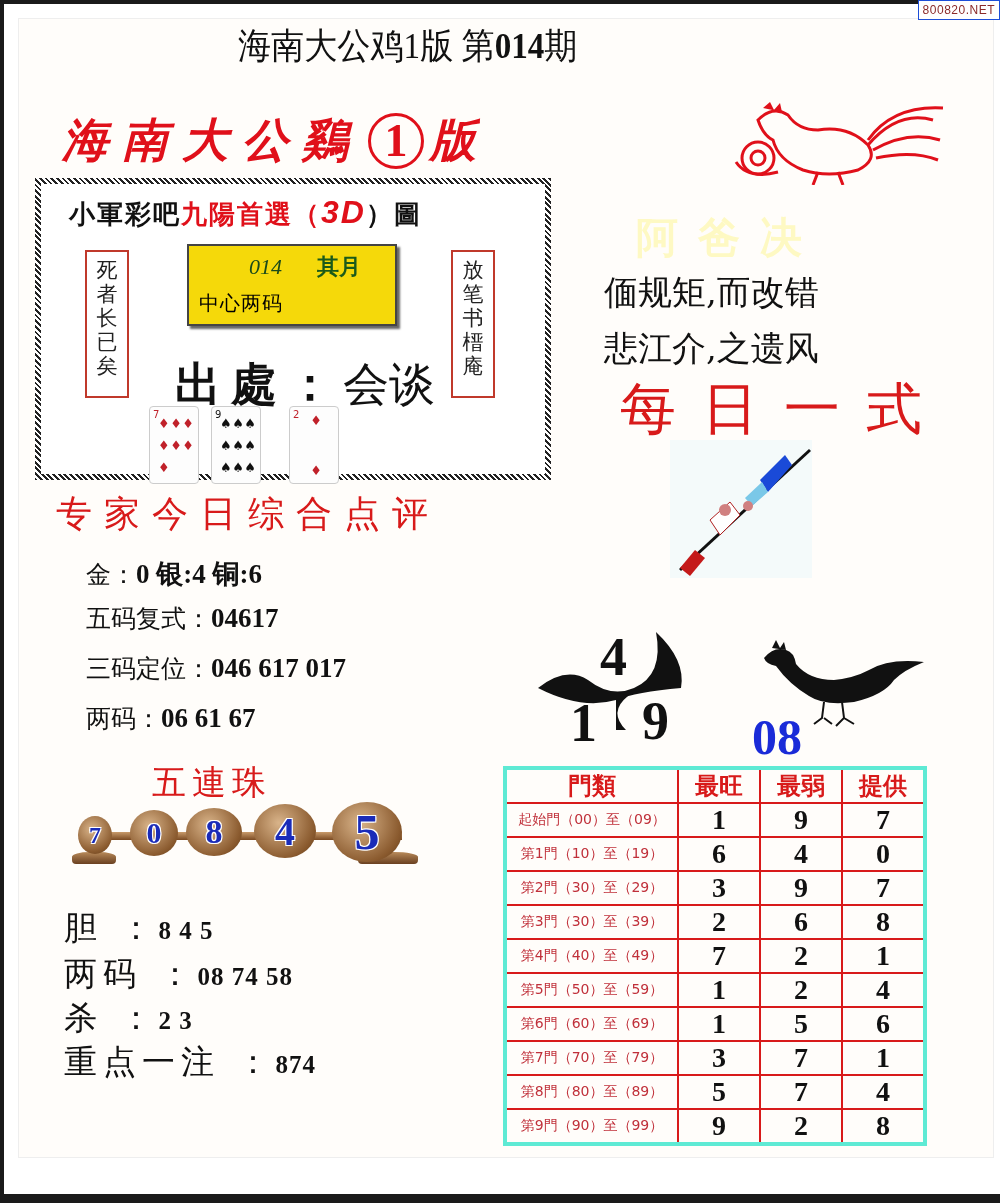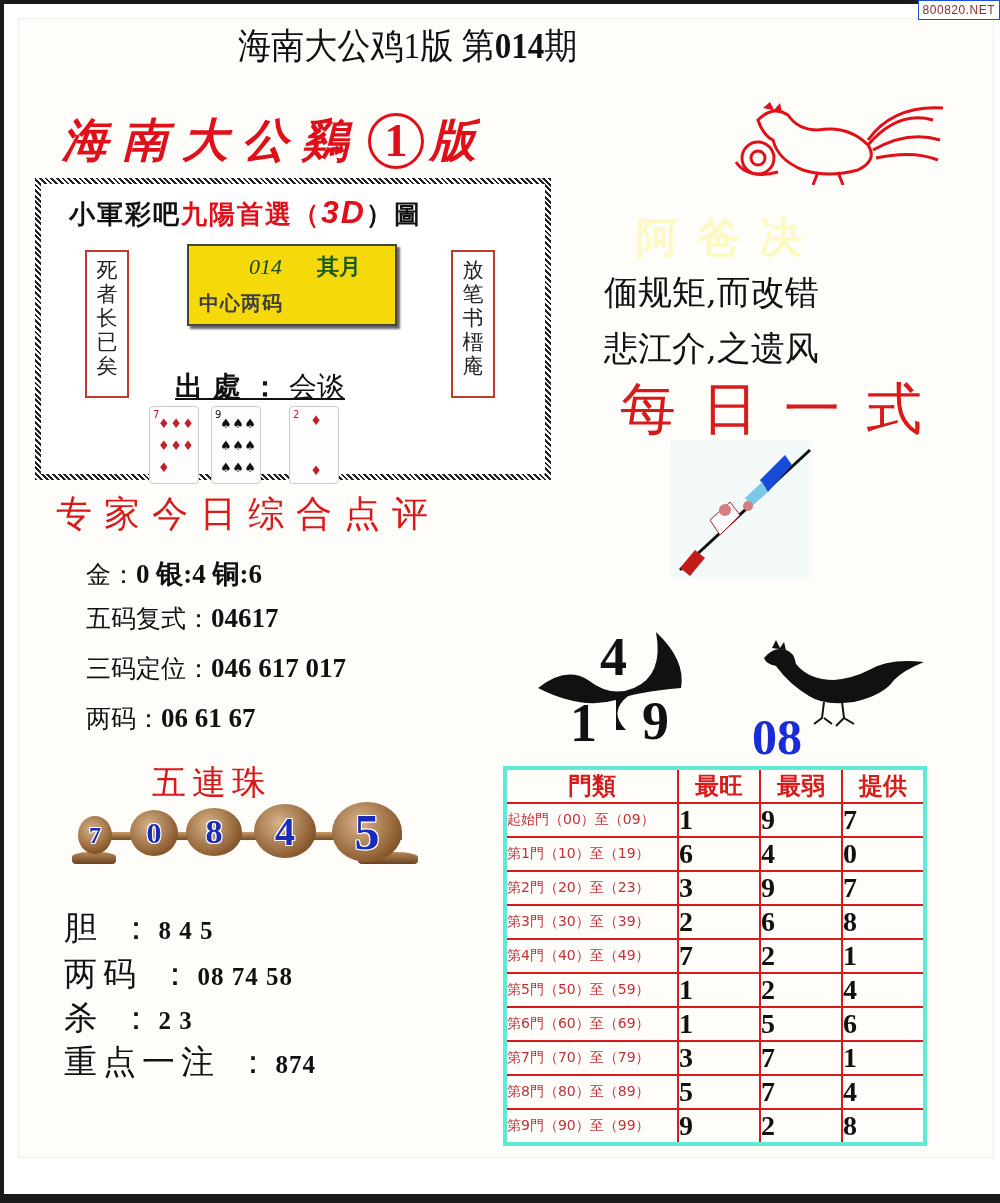--- a/index.html
+++ b/index.html
@@ -50,22 +50,22 @@
     position: absolute; width: 44px; height: 148px; border: 2px solid #c0392b;
     font-size: 21px; color: #222; text-align: center; line-height: 24px; padding-top: 6px; box-sizing: border-box;
   }
   .yellow {
     position: absolute; left: 146px; top: 60px; width: 206px; height: 78px; background: #f5d90a;
     border: 2px solid #444; box-shadow: 3px 3px 2px #666;
   }
   .yellow .issue { position: absolute; left: 60px; top: 8px; font-size: 22px; font-style: italic; color: #1a4a1a;
     font-family: "Liberation Serif", serif; }
   .yellow .qi { position: absolute; left: 128px; top: 6px; font-size: 22px; font-weight: bold; color: #1a5a1a; }
-  .yellow .center { position: absolute; left: 10px; top: 44px; font-size: 20px; font-weight: bold; color: #404040; letter-spacing: 1px; }
-  .source { position: absolute; left: 134px; top: 184px; font-size: 28px; color: #111; text-decoration: underline; }
+  .yellow .center { position: absolute; left: 10px; top: 44px; font-size: 20px; font-weight: normal; color: #000000; letter-spacing: 1px; }
+  .source { position: absolute; left: 134px; top: 170px; font-size: 46px; color: #111; }
   .source b { font-weight: bold; letter-spacing: 10px; }
   .card {
     position: absolute; width: 48px; height: 76px; background: #fdfdfd; border: 1px solid #ccc; border-radius: 4px;
     font-family: "DejaVu Sans", sans-serif;
   }
   .card .rank { position: absolute; left: 3px; top: 2px; font-size: 10px; }
   .card .pips { position: absolute; left: 8px; top: 6px; right: 4px; bottom: 4px; font-size: 13px; line-height: 16px;
     display: flex; flex-wrap: wrap; justify-content: space-between; align-content: space-around; }
   .red-s { color: #c0212a; } .blk-s { color: #111; }
   .expert-title { position: absolute; left: 56px; top: 490px; font-size: 36px; color: #d81a1a; letter-spacing: 12px; }
@@ -89,21 +89,21 @@
     font-family: "Liberation Serif", serif; font-weight: bold; color: #1a2bb8;
     text-shadow: 1px 1px 0 #fff, -1px -1px 0 #fff, 1px -1px 0 #fff, -1px 1px 0 #fff; }
   .base { position: absolute; height: 12px; background: linear-gradient(#b88a5a, #6a4020); border-radius: 40% 40% 4px 4px; }
   .pick-line { position: absolute; left: 64px; font-size: 33px; color: #111; letter-spacing: 6px; }
   .pick-line b { font-family: "Liberation Serif", serif; font-weight: bold; font-size: 25px; letter-spacing: 1px; }
   table.doors {
     position: absolute; left: 503px; top: 766px; border-collapse: collapse; border: 4px solid #5eead4;
   }
   table.doors th, table.doors td { border: 2px solid #d81a1a; padding: 0; }
   table.doors th { height: 26px; font-size: 24px; color: #d81a1a; font-weight: bold; font-family: "DejaVu Sans", sans-serif; }
-  table.doors td { height: 30px; }
+  table.doors td { height: 30px; text-align: center; }
   table.doors td.label { width: 170px; font-family: "DejaVu Sans", sans-serif; font-size: 14px; color: #c0303a; }
   table.doors td.num { width: 80px; font-family: "Liberation Serif", serif; font-weight: bold; font-size: 28px; color: #111; }
 </style>
 </head>
 <body>
 
 <div class="frame">
   <div class="page"></div>
 </div>
 
@@ -281,21 +281,21 @@
         <td class="num">9</td>
         <td class="num">7</td>
       </tr>
     <tr>
         <td class="label">第1門（10）至（19）</td>
         <td class="num">6</td>
         <td class="num">4</td>
         <td class="num">0</td>
       </tr>
     <tr>
-        <td class="label">第2門（20）至（23）</td>
+        <td class="label">第2門（30）至（29）</td>
         <td class="num">3</td>
         <td class="num">9</td>
         <td class="num">7</td>
       </tr>
     <tr>
         <td class="label">第3門（30）至（39）</td>
         <td class="num">2</td>
         <td class="num">6</td>
         <td class="num">8</td>
       </tr>

